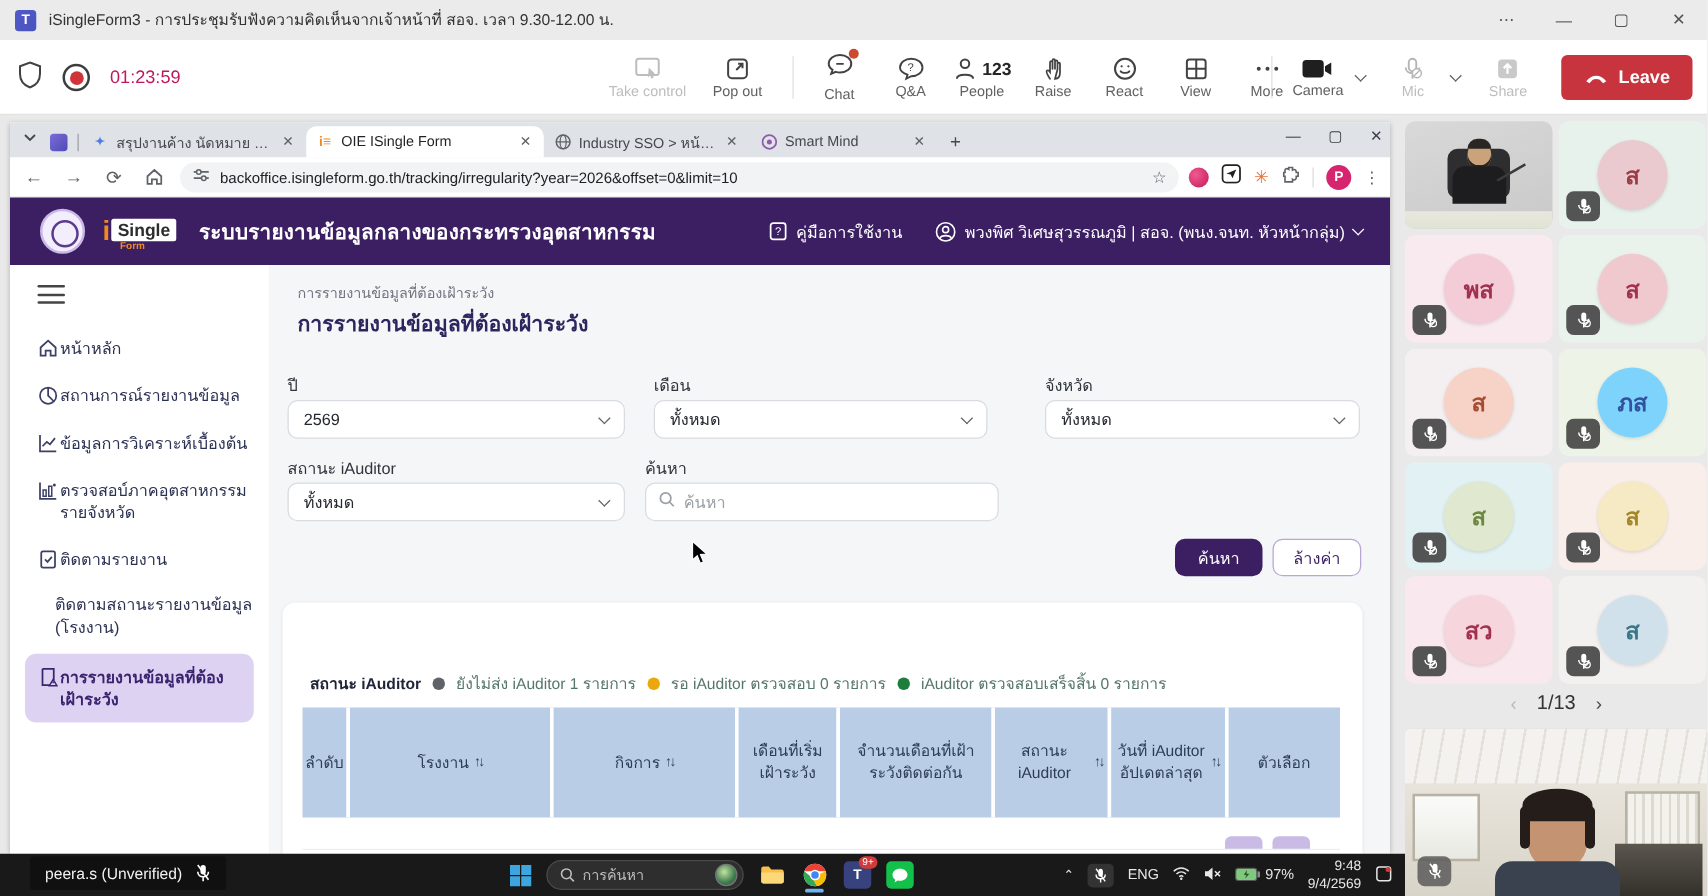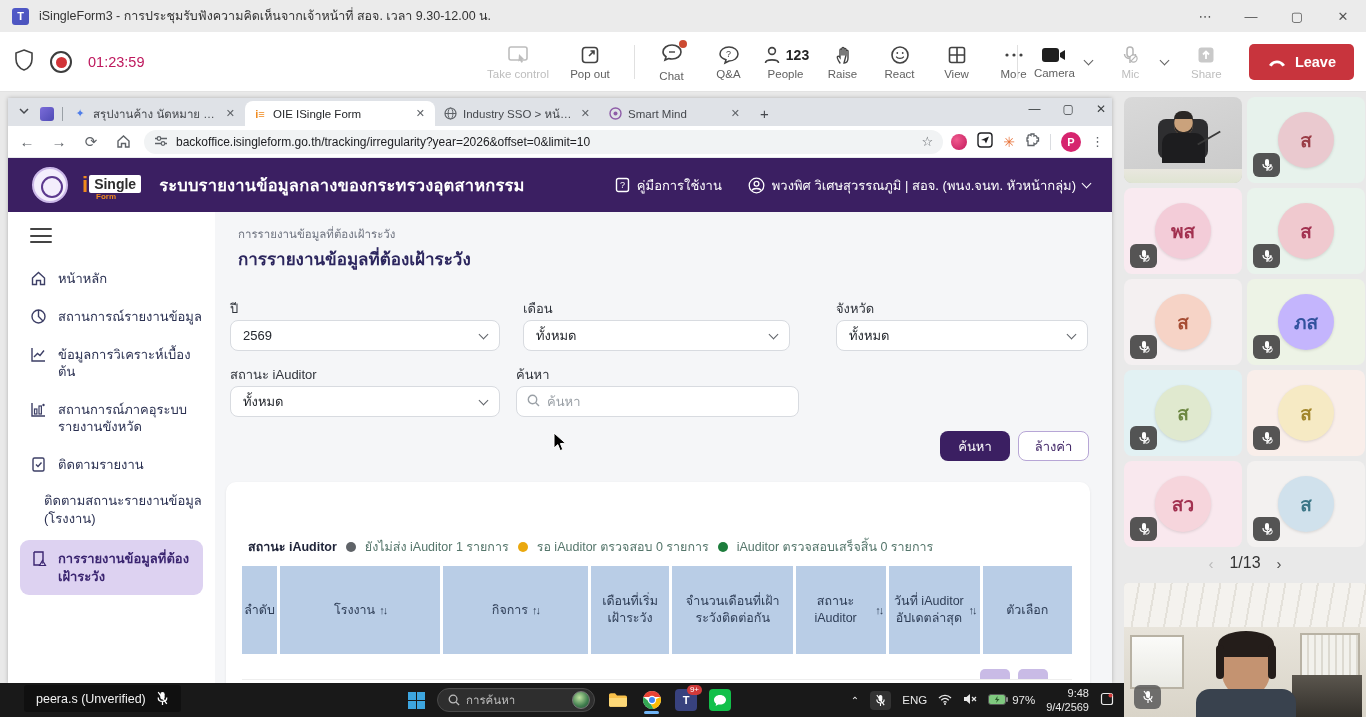--- a/index.html
+++ b/index.html
@@ -64,21 +64,21 @@
   .brand-title { font-size:16.5px; font-weight:bold; margin-left:18px; letter-spacing:.2px; }
   .header-right { position:absolute; right:22px; display:flex; align-items:center; gap:26px; font-size:13px; }
   .hr-item { display:flex; align-items:center; gap:7px; }
   .chev-w { width:7px; height:7px; border-right:1.6px solid #fff; border-bottom:1.6px solid #fff; transform:rotate(45deg); margin-top:-3px; }
 
   
   .site-body { position:absolute; left:0; top:114px; width:1104px; height:471px; background:#f5f6f8; }
   .sidebar { position:absolute; left:0; top:0; width:207px; height:471px; background:#ffffff; }
   .hamburger { margin:16px 0 0 22px; width:22px; }
   .hamburger div { height:2px; background:#444; margin:4.5px 0; border-radius:1px; }
-  .side-item { display:flex; align-items:flex-start; gap:10px; padding:10px 10px 10px 22px; font-size:13px; color:#2b3152; line-height:1.35;font-family:Liberation Serif, serif; }
+  .side-item { display:flex; align-items:flex-start; padding:10px 10px 10px 22px; font-size:13px; color:#2b3152; line-height:1.35;font-family:Liberation Serif, serif; }
   .side-item .sic { flex:none; width:18px; height:18px; margin-top:0; color:#3d3f66; }
   .side-sub { padding:8px 10px 8px 36px; font-size:13px; color:#2b3152; line-height:1.4; }
   .side-item.active { background:#ddd2f1; border-radius:9px; margin:4px 12px 0 12px; padding:10px 8px 10px 10px; color:#3a2470; font-weight:bold; }
   .main { position:absolute; left:207px; top:0; width:897px; height:471px; }
   .breadcrumb { position:absolute; left:23px; top:13px; font-size:11.5px; color:#6f7480; }
   .page-title { position:absolute; left:23px; top:33px; font-size:17px; font-weight:bold; color:#2c265e; }
 
   .f-label { position:absolute; font-size:13px; color:#30343c; }
   .select { position:absolute; height:31px; background:#fff; border:1px solid #d8dbe0; border-radius:8px; display:flex; align-items:center; padding:0 12px; font-size:13px; color:#25282e; }
   .select .chev-g { margin-left:auto; width:7px; height:7px; border-right:1.6px solid #5f6368; border-bottom:1.6px solid #5f6368; transform:rotate(45deg); margin-top:-3px; }
@@ -419,21 +419,21 @@
         </div>
         <div class="side-item">
           <span class="sic">
             <svg width="17" height="17" viewBox="0 0 17 17">
                 <path d="M2 2 V15 H15" fill="none" stroke="#3d3f66" stroke-width="1.4"></path>
                 <rect x="4.5" y="8" width="2.4" height="5" fill="none" stroke="#3d3f66" stroke-width="1.2"></rect>
                 <rect x="9" y="5" width="2.4" height="8" fill="none" stroke="#3d3f66" stroke-width="1.2"></rect>
                 <circle cx="13.5" cy="4" r="1.2" fill="#3d3f66"></circle>
               </svg>
           </span>
-          <span>สถานการณ์ภาคอุระบบรายงานขังหวัด</span>
+          <span>ตรวจสอบ์ภาคอุตสาหกรรมรายจังหวัด</span>
         </div>
         <div class="side-item">
           <span class="sic">
             <svg width="17" height="17" viewBox="0 0 17 17">
                 <rect x="3" y="2" width="11" height="13" rx="1.5" fill="none" stroke="#3d3f66" stroke-width="1.4"></rect>
                 <path d="M6 8.5 L8 10.5 L11.5 6.5" fill="none" stroke="#3d3f66" stroke-width="1.4"></path>
               </svg>
           </span>
           <span>ติดตามรายงาน</span>
         </div>
@@ -601,21 +601,21 @@
     <div class="micoff-badge">
         <svg width="12" height="14" viewBox="0 0 12 14">
           <rect x="4" y="1" width="4" height="7" rx="2" fill="#fff"></rect>
           <path d="M2 6 C2 11 10 11 10 6 M6 10 V13" stroke="#fff" stroke-width="1.2" fill="none"></path>
           <circle cx="8.6" cy="9.6" r="2.6" fill="none" stroke="#fff" stroke-width="1"></circle>
           <path d="M7 11.2 L10.2 8" stroke="#fff" stroke-width="1"></path>
         </svg>
       </div>
   </div>
   <div class="tile" style="left: 1247px; top: 279px; background: rgb(237, 243, 230);">
-    <div class="avatar" style="background: #c4b5fd; color: rgb(50, 82, 158);">
+    <div class="avatar" style="background: #7dd3fc; color: rgb(50, 82, 158);">
         <span>ภส</span>
       </div>
     <div class="micoff-badge">
         <svg width="12" height="14" viewBox="0 0 12 14">
           <rect x="4" y="1" width="4" height="7" rx="2" fill="#fff"></rect>
           <path d="M2 6 C2 11 10 11 10 6 M6 10 V13" stroke="#fff" stroke-width="1.2" fill="none"></path>
           <circle cx="8.6" cy="9.6" r="2.6" fill="none" stroke="#fff" stroke-width="1"></circle>
           <path d="M7 11.2 L10.2 8" stroke="#fff" stroke-width="1"></path>
         </svg>
       </div>

